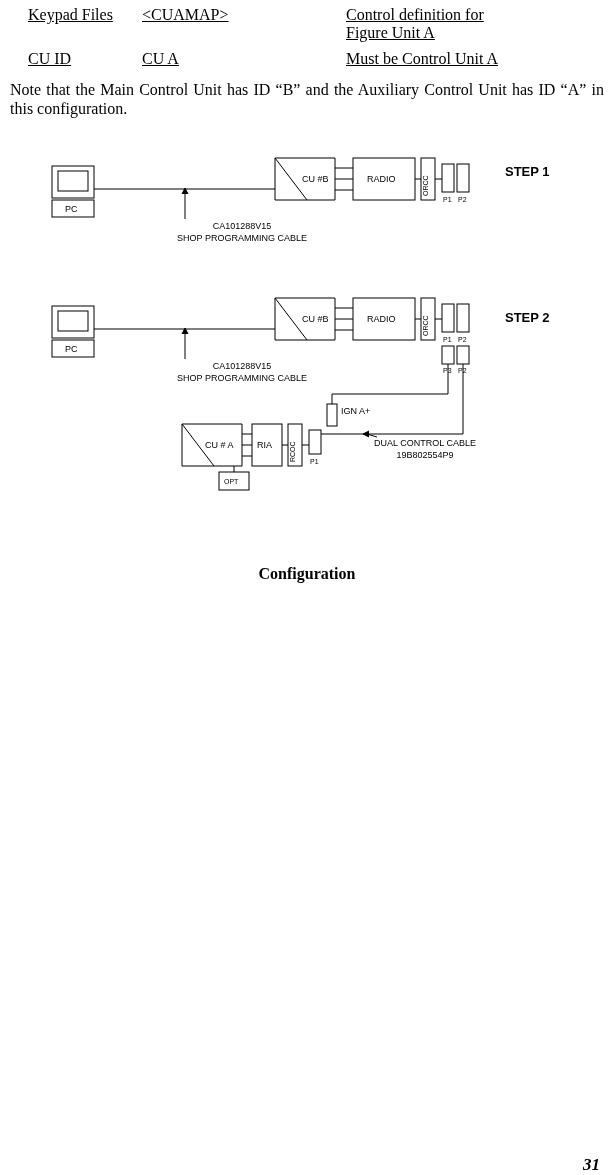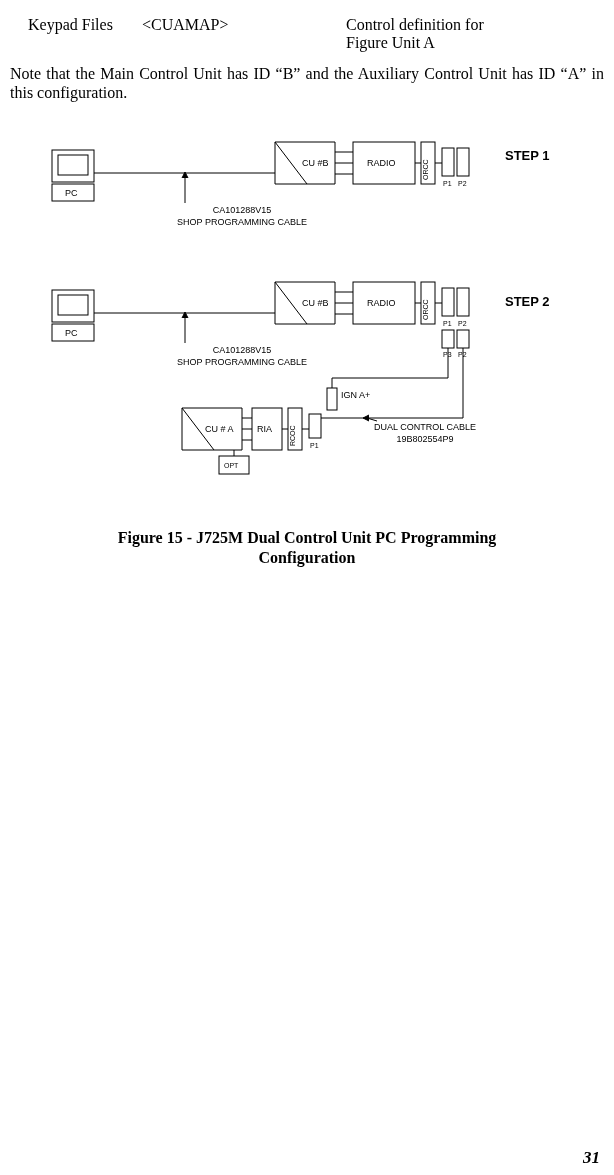--- a/index.html
+++ b/index.html
@@ -12,21 +12,22 @@
       width: 614px;
       height: 1175px;
       position: relative;
     }
     .page {
       padding: 0 10px;
     }
     table.config {
       width: 100%;
       border-collapse: collapse;
-      margin: 12px 0 8px 0;
+      margin: 2px 0 8px 0;
+      text-decoration: underline;
     }
     table.config td {
       vertical-align: top;
       padding: 4px 2px;
       font-size: 16px;
     }
     .col1 { width: 110px; padding-left: 18px !important;}
     .col2 { width: 200px; }
     .col3 { }
     p.note {
@@ -43,21 +44,21 @@
     .figure-caption {
       font-weight: bold;
       text-align: center;
       font-size: 16px;
       margin-top: 6px;
       line-height: 1.25;
     }
     .page-number {
       position: absolute;
       right: 14px;
-      bottom: 7px;
+      bottom: 0;
       font-style: italic;
       font-weight: bold;
       font-size: 17px;
     }
     svg .lblsm { font-family: Arial, Helvetica, sans-serif; font-size: 9px; fill:#000; }
     svg .lbltiny { font-family: Arial, Helvetica, sans-serif; font-size: 7px; fill:#000; }
     svg .step { font-family: Arial, Helvetica, sans-serif; font-size: 13px; font-weight: bold; fill:#000; }
     svg line, svg rect, svg polyline, svg path { stroke:#000; stroke-width:1; fill:none; }
     svg .filled { fill:#000; stroke:#000; }
   </style>
@@ -69,20 +70,25 @@
   <table class="config">
     <tbody>
         <tr>
       <td class="col1">Keypad Files</td>
       <td class="col2">&lt;CUAMAP&gt;</td>
       <td class="col3">
         <span>Control definition for</span><br>
         <span>Figure Unit A</span>
       </td>
     </tr>
+    <tr>
+      <td class="col1">CU ID</td>
+      <td class="col2">CU A</td>
+      <td class="col3">Must be Control Unit A</td>
+    </tr>
   </tbody>
     </table>
 
   <p class="note">Note that the Main Control Unit has ID “B” and the Auxiliary Control Unit has ID “A” in this configuration.</p>
 
   <div class="figure-wrap">
     <svg width="560" height="400" viewBox="0 0 560 400">
 
       <rect x="25" y="32" width="42" height="32"></rect>
       <rect x="31" y="37" width="30" height="20"></rect>
@@ -189,20 +195,20 @@
       <polyline points="436,230 436,300 294,300"></polyline>
       <polyline points="421,230 421,260 305,260 305,270"></polyline>
       <text class="lblsm" x="398" y="312" text-anchor="middle">DUAL CONTROL CABLE</text>
       <text class="lblsm" x="398" y="324" text-anchor="middle">19B802554P9</text>
       <line x1="350" y1="303" x2="340" y2="300"></line>
       <polyline class="filled" points="342,297 336,300 342,303"></polyline>
 
     </svg>
 
     <div class="figure-caption">
-      <span>Figure 15 - J725M Dual Control Unit PC Programming</span><br>
+      <br>
       <span>Configuration</span>
     </div>
   </div>
 
 </div>
 
 <div class="page-number">31</div>
 
 </body></html>

